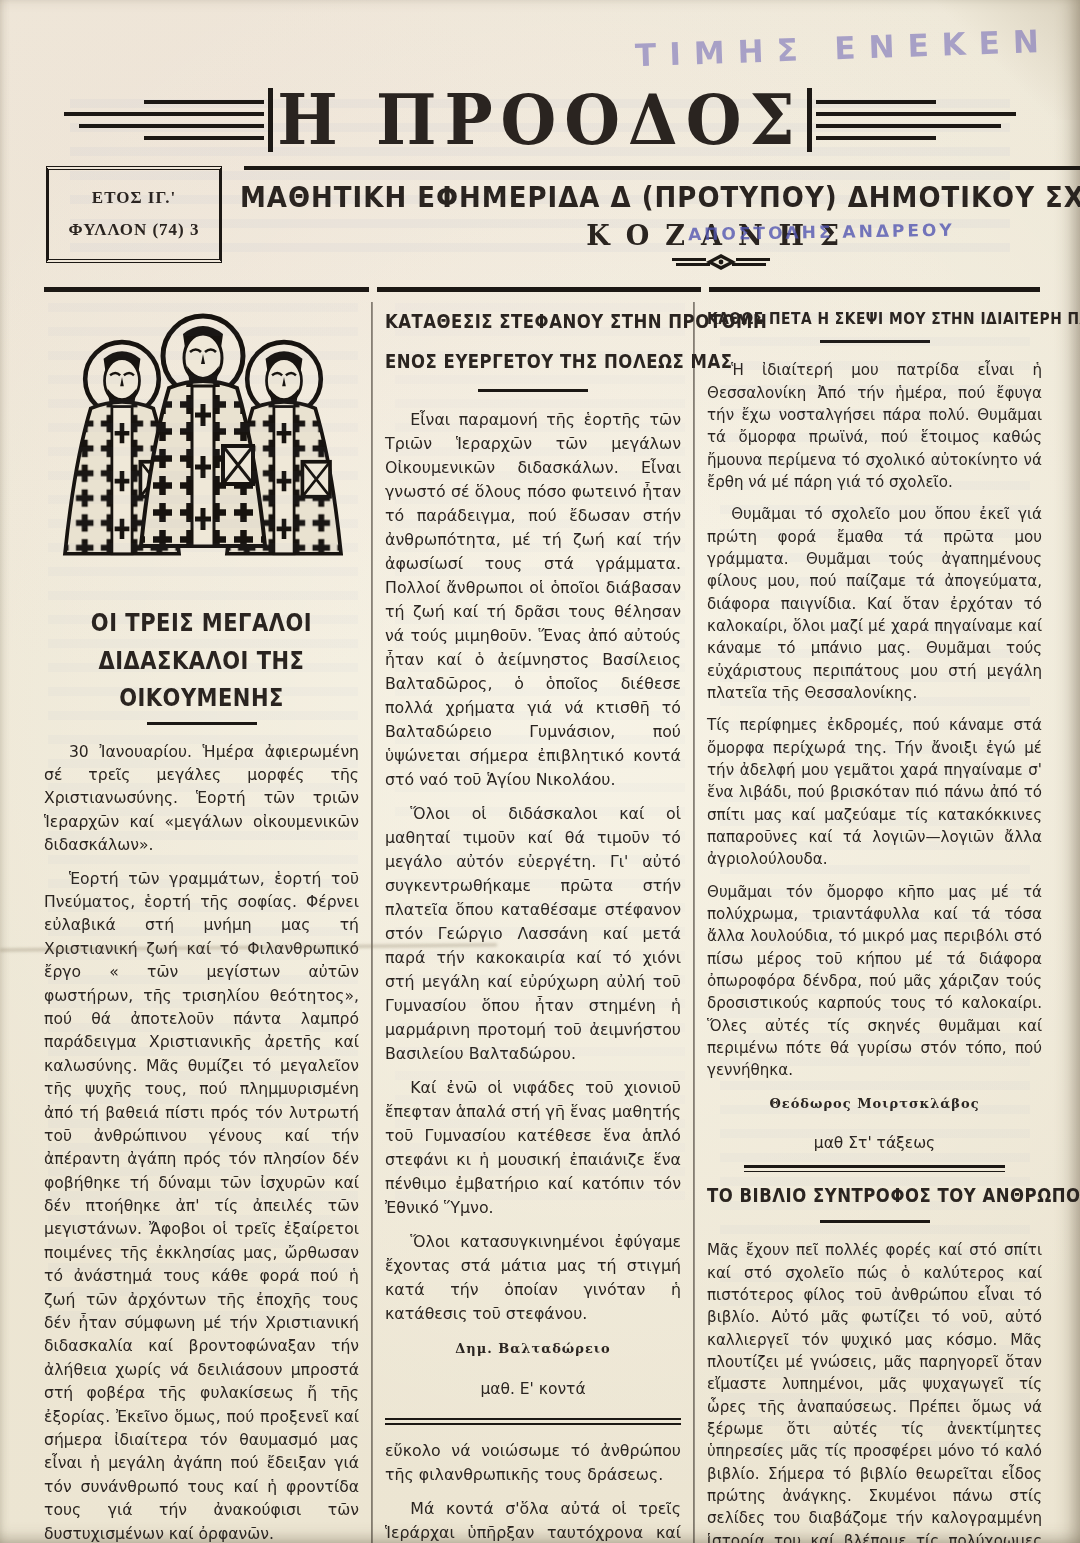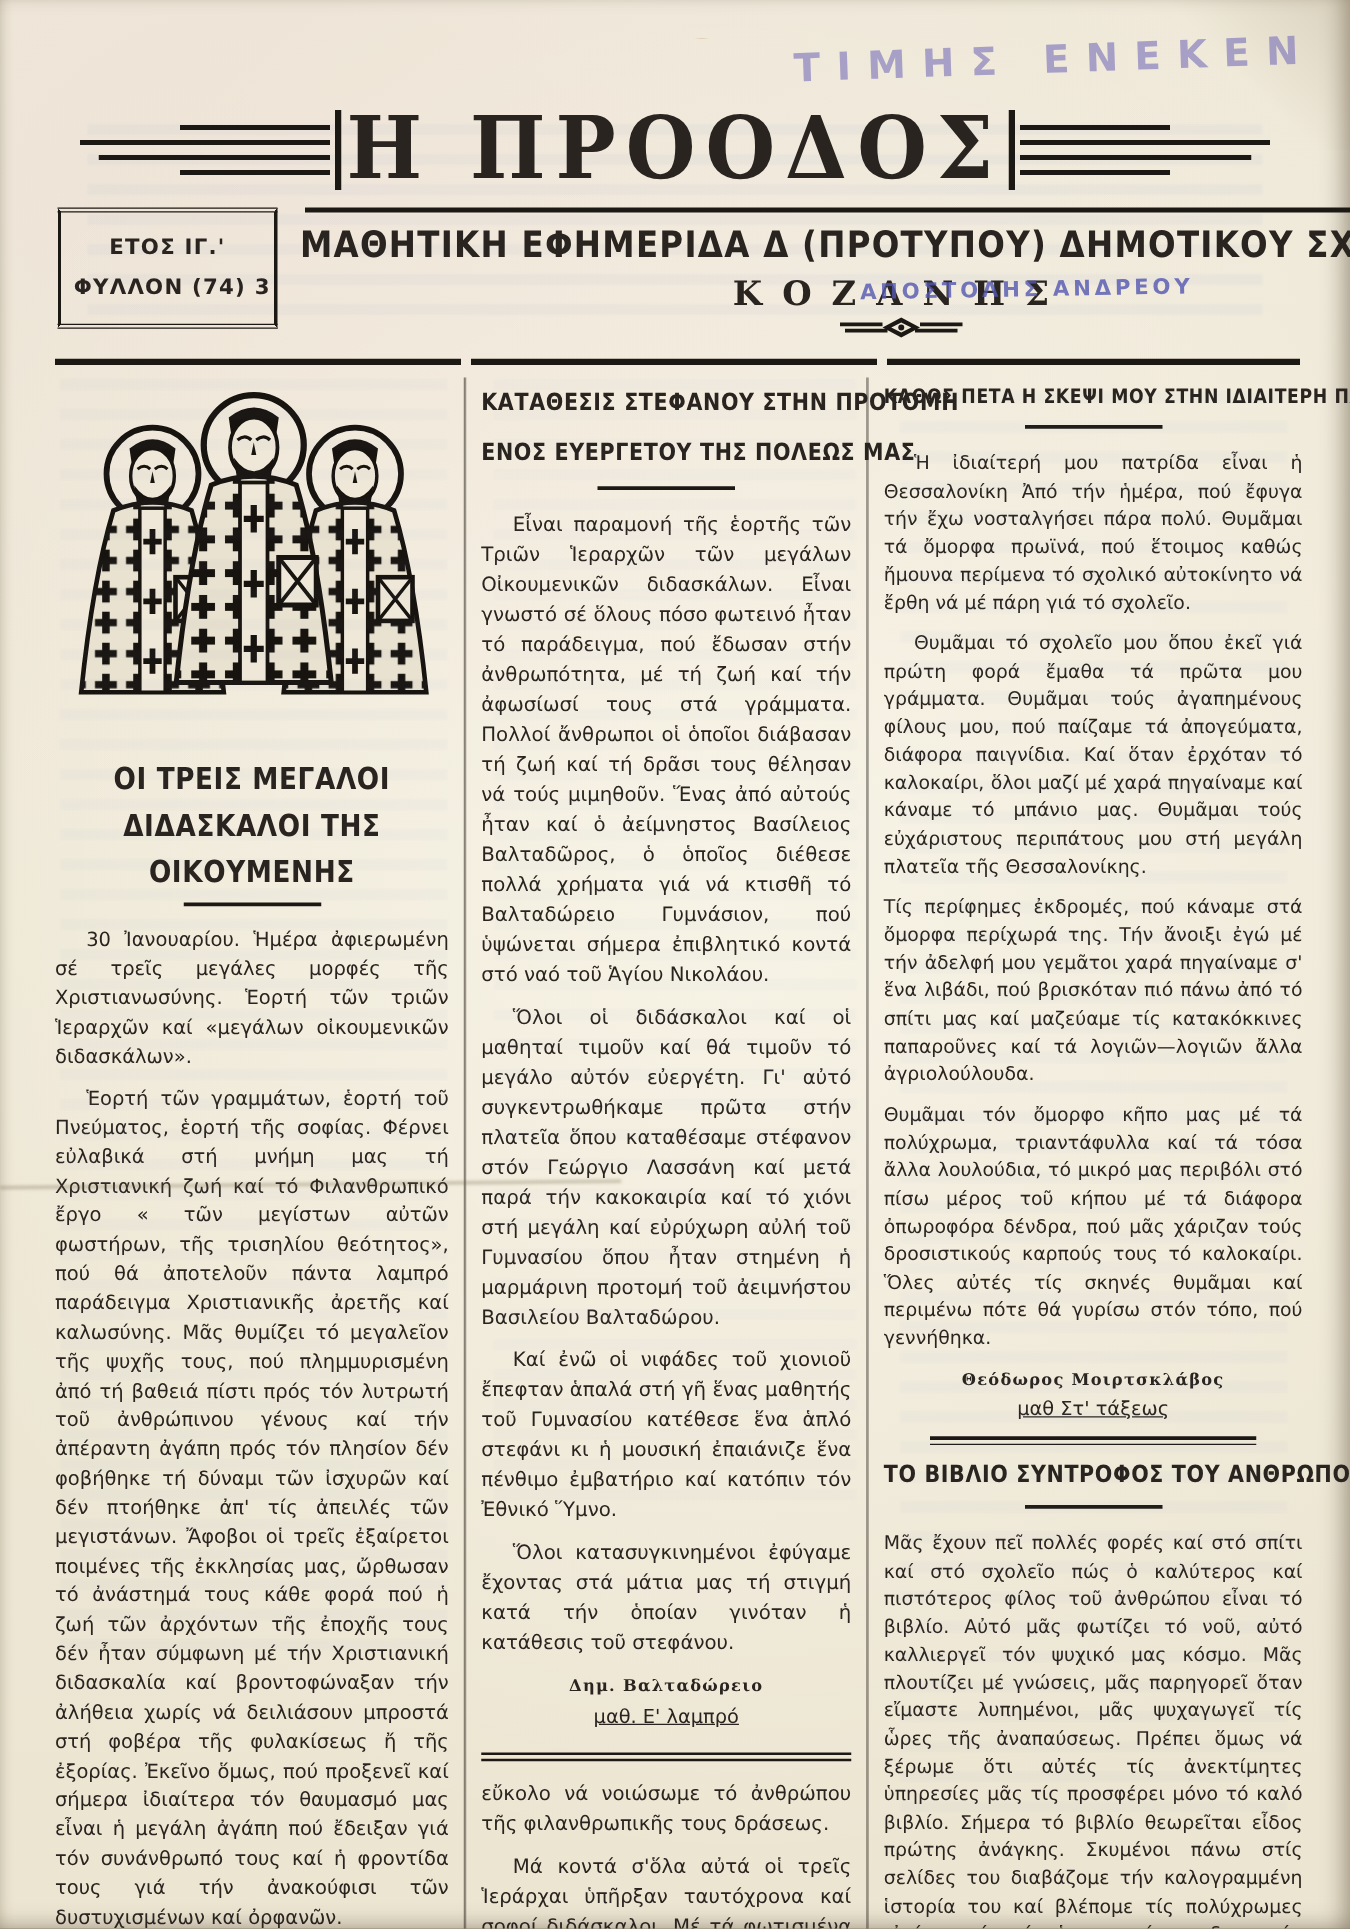--- a/index.html
+++ b/index.html
@@ -45,21 +45,21 @@
   .speed i{display:block;height:4px;background:#1c1814;}
   .speed .s1{width:120px;}.speed .s2{width:200px;}.speed .s3{width:185px;}.speed .s4{width:120px;}
   .tbar{width:5px;height:64px;background:#1c1814;}
   h1{margin:0;font-family:"DejaVu Serif",serif;font-weight:bold;
     font-size:64px;letter-spacing:8px;line-height:1;transform:scaleY(1.08);white-space:nowrap;}
   .boxes-row{display:flex;align-items:flex-start;justify-content:space-between;
     padding:14px 42px 0 46px;}
   .mini-box{border:4px double #1c1814;border-left:3px solid #1c1814;border-right:3px solid #1c1814;
     padding:12px 10px;text-align:center;font-weight:bold;font-size:17px;line-height:1.9;
     letter-spacing:1px;white-space:nowrap;}
-  .issue-box{min-width:150px;}
+  .issue-box{min-width:150px;font-family:Liberation Serif, serif;}
   .center-block{flex:1;margin:0 18px;text-align:center;}
   .sub-rule{height:4px;background:#1c1814;margin:0 4px 12px;}
   .subtitle{font-weight:bold;font-size:26px;letter-spacing:1px;transform:scaleY(1.12);white-space:nowrap;}
   .city{font-family:"DejaVu Serif",serif;font-weight:bold;font-size:27px;letter-spacing:16px;margin-top:8px;}
   .ornament{margin-top:2px;}
   .head-rule{height:5px;margin:12px 40px 0 44px;
     background:linear-gradient(90deg,#1c1814 0 32.6%,transparent 32.6% 33.4%,
       #1c1814 33.4% 66%,transparent 66% 66.8%,#1c1814 66.8% 100%);}
   
   .cols{display:flex;align-items:stretch;padding:10px 38px 0 44px;}
@@ -74,21 +74,21 @@
     font-size:15.1px;line-height:1.48;}
   .headline{font-weight:bold;text-align:center;letter-spacing:.5px;
     transform:scaleY(1.15);margin:6px 0 2px;white-space:nowrap;}
   .hl-mid{font-size:16.5px;line-height:2.1;}
   .hl-right1{font-size:13.8px;}
   .hl-right2{font-size:16.5px;}
   .hl-left{font-size:21px;white-space:normal;line-height:1.55;margin-top:14px;}
   .hr-short{width:110px;height:3px;background:#1c1814;margin:12px auto 16px;}
   .sig{ text-align:center;margin:6px 0 2px;}
   .sig .name{font-family:"DejaVu Serif",serif;font-weight:bold;font-size:13px;letter-spacing:1px;}
-  .sig .cls{font-size:15.5px;display:block;margin-top:2px;text-decoration:underline;}
+  .sig .cls{font-size:15.5px;display:block;margin-top:18px;}
   .dbl-rule{border-top:2px solid #1c1814;border-bottom:2px solid #1c1814;height:3px;margin:16px 0 14px;}
   .mid-rule{width:78%;border-top:3px solid #1c1814;border-bottom:1px solid #1c1814;height:3px;margin:10px auto 12px;}
   .illus{display:block;margin:4px auto 0;}
 </style>
 </head>
 <body>
 
 <div class="page">
 
   <div class="ghost g-header"></div>
@@ -189,21 +189,21 @@
       </h2>
       <div class="hr-short"></div>
 
       <p class="ind">Εἶναι παραμονή τῆς ἑορτῆς τῶν Τριῶν Ἱεραρχῶν τῶν μεγάλων Οἰκουμενικῶν διδασκάλων. Εἶναι γνωστό σέ ὅλους πόσο φωτεινό ἦταν τό παράδειγμα, πού ἔδωσαν στήν ἀνθρωπότητα, μέ τή ζωή καί τήν ἀφωσίωσί τους στά γράμματα. Πολλοί ἄνθρωποι οἱ ὁποῖοι διάβασαν τή ζωή καί τή δρᾶσι τους θέλησαν νά τούς μιμηθοῦν. Ἕνας ἀπό αὐτούς ἦταν καί ὁ ἀείμνηστος Βασίλειος Βαλταδῶρος, ὁ ὁποῖος διέθεσε πολλά χρήματα γιά νά κτισθῆ τό Βαλταδώρειο Γυμνάσιον, πού ὑψώνεται σήμερα ἐπιβλητικό κοντά στό ναό τοῦ Ἁγίου Νικολάου.</p>
       <p class="ind">Ὅλοι οἱ διδάσκαλοι καί οἱ μαθηταί τιμοῦν καί θά τιμοῦν τό μεγάλο αὐτόν εὐεργέτη. Γι' αὐτό συγκεντρωθήκαμε πρῶτα στήν πλατεῖα ὅπου καταθέσαμε στέφανον στόν Γεώργιο Λασσάνη καί μετά παρά τήν κακοκαιρία καί τό χιόνι στή μεγάλη καί εὐρύχωρη αὐλή τοῦ Γυμνασίου ὅπου ἦταν στημένη ἡ μαρμάρινη προτομή τοῦ ἀειμνήστου Βασιλείου Βαλταδώρου.</p>
       <p class="ind">Καί ἐνῶ οἱ νιφάδες τοῦ χιονιοῦ ἔπεφταν ἁπαλά στή γῆ ἕνας μαθητής τοῦ Γυμνασίου κατέθεσε ἕνα ἁπλό στεφάνι κι ἡ μουσική ἐπαιάνιζε ἕνα πένθιμο ἐμβατήριο καί κατόπιν τόν Ἐθνικό Ὕμνο.</p>
       <p class="ind">Ὅλοι κατασυγκινημένοι ἐφύγαμε ἔχοντας στά μάτια μας τή στιγμή κατά τήν ὁποίαν γινόταν ἡ κατάθεσις τοῦ στεφάνου.</p>
 
       <div class="sig">
         <span class="name">Δημ. Βαλταδώρειο</span>
-        <span class="cls">μαθ. Ε' λαμπρό</span>
+        <span class="cls">μαθ. Ε' κοντά</span>
       </div>
 
       <div class="dbl-rule"></div>
 
       <p>εὔκολο νά νοιώσωμε τό ἀνθρώπου τῆς φιλανθρωπικῆς τους δράσεως.</p>
       <p class="ind">Μά κοντά σ'ὅλα αὐτά οἱ τρεῖς Ἱεράρχαι ὑπῆρξαν ταυτόχρονα καί σοφοί διδάσκαλοι. Μέ τά φωτισμένα τους συγγράμματα, τά θεῖα τους κηρύγματα, τίς ἐμπνευσμένες τους ὁμιλίες καί τίς σοφές τους μελέτες ἐφώτισαν πραγματικά τήν οἰκουμένη πού ἀπ' τό πνευματικό τους αὐτό ἔργο ἀντλεῖ καθημερινά πολύτιμα διδάγματα.</p>
 
     </section>
 
     <section class="col col-right">

